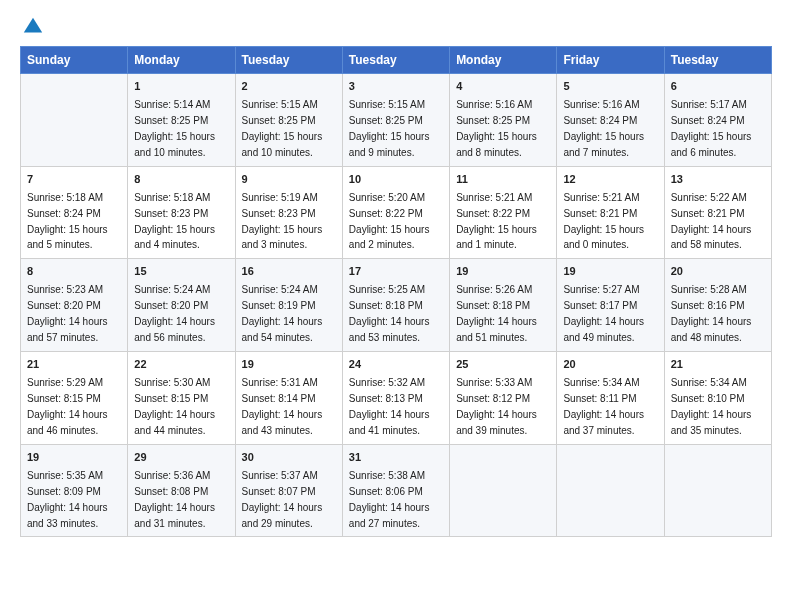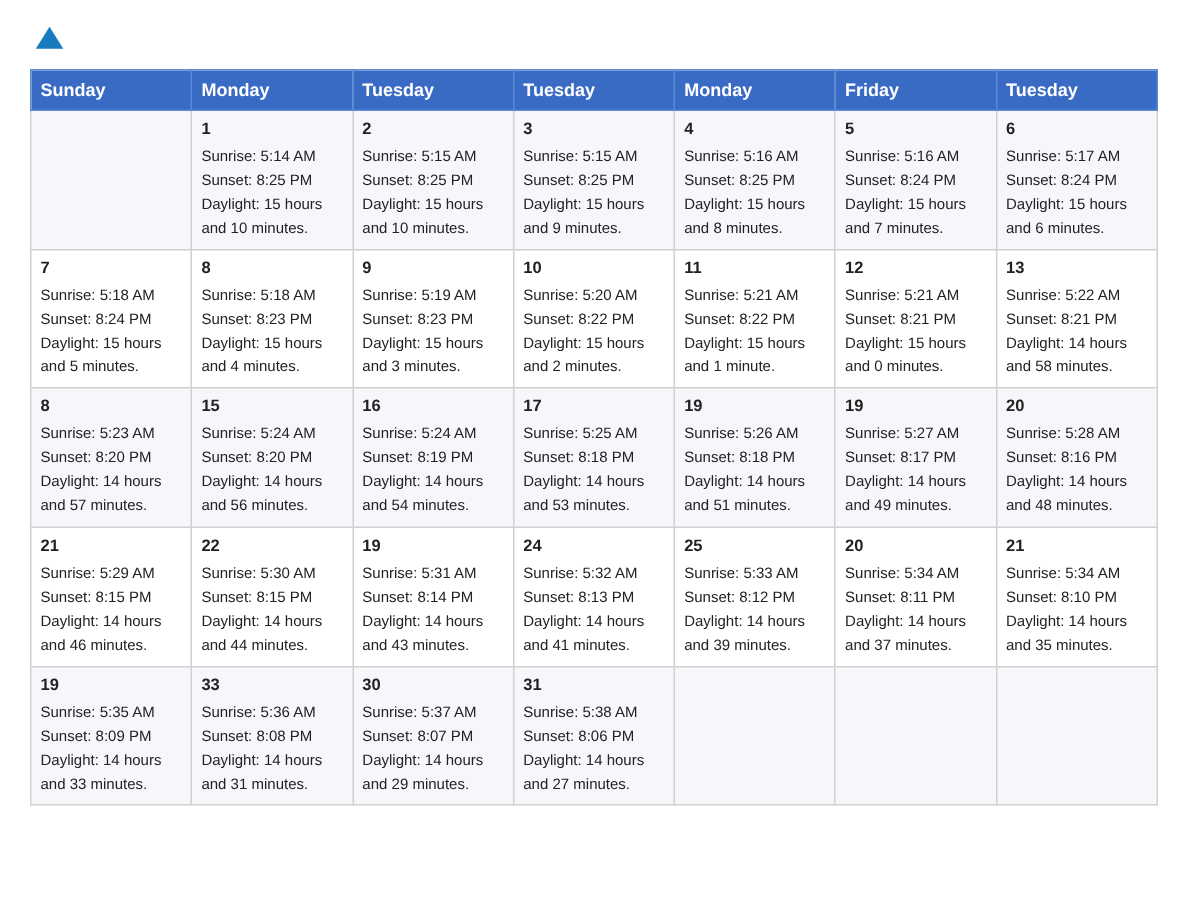--- a/index.html
+++ b/index.html
@@ -151,21 +151,21 @@
         <td><span class="day-num">21</span><span class="cell-info">Sunrise: 5:29 AM<br>Sunset: 8:15 PM<br>Daylight: 14 hours<br>and 46 minutes.</span></td>
         <td><span class="day-num">22</span><span class="cell-info">Sunrise: 5:30 AM<br>Sunset: 8:15 PM<br>Daylight: 14 hours<br>and 44 minutes.</span></td>
         <td><span class="day-num">19</span><span class="cell-info">Sunrise: 5:31 AM<br>Sunset: 8:14 PM<br>Daylight: 14 hours<br>and 43 minutes.</span></td>
         <td><span class="day-num">24</span><span class="cell-info">Sunrise: 5:32 AM<br>Sunset: 8:13 PM<br>Daylight: 14 hours<br>and 41 minutes.</span></td>
         <td><span class="day-num">25</span><span class="cell-info">Sunrise: 5:33 AM<br>Sunset: 8:12 PM<br>Daylight: 14 hours<br>and 39 minutes.</span></td>
         <td><span class="day-num">20</span><span class="cell-info">Sunrise: 5:34 AM<br>Sunset: 8:11 PM<br>Daylight: 14 hours<br>and 37 minutes.</span></td>
         <td><span class="day-num">21</span><span class="cell-info">Sunrise: 5:34 AM<br>Sunset: 8:10 PM<br>Daylight: 14 hours<br>and 35 minutes.</span></td>
       </tr>
       <tr>
         <td><span class="day-num">19</span><span class="cell-info">Sunrise: 5:35 AM<br>Sunset: 8:09 PM<br>Daylight: 14 hours<br>and 33 minutes.</span></td>
-        <td><span class="day-num">33</span><span class="cell-info">Sunrise: 5:36 AM<br>Sunset: 8:08 PM<br>Daylight: 14 hours<br>and 31 minutes.</span></td>
+        <td><span class="day-num">29</span><span class="cell-info">Sunrise: 5:36 AM<br>Sunset: 8:08 PM<br>Daylight: 14 hours<br>and 31 minutes.</span></td>
         <td><span class="day-num">30</span><span class="cell-info">Sunrise: 5:37 AM<br>Sunset: 8:07 PM<br>Daylight: 14 hours<br>and 29 minutes.</span></td>
         <td><span class="day-num">31</span><span class="cell-info">Sunrise: 5:38 AM<br>Sunset: 8:06 PM<br>Daylight: 14 hours<br>and 27 minutes.</span></td>
         <td></td>
         <td></td>
         <td></td>
       </tr>
     </tbody>
 </table>
 
 </body></html>

